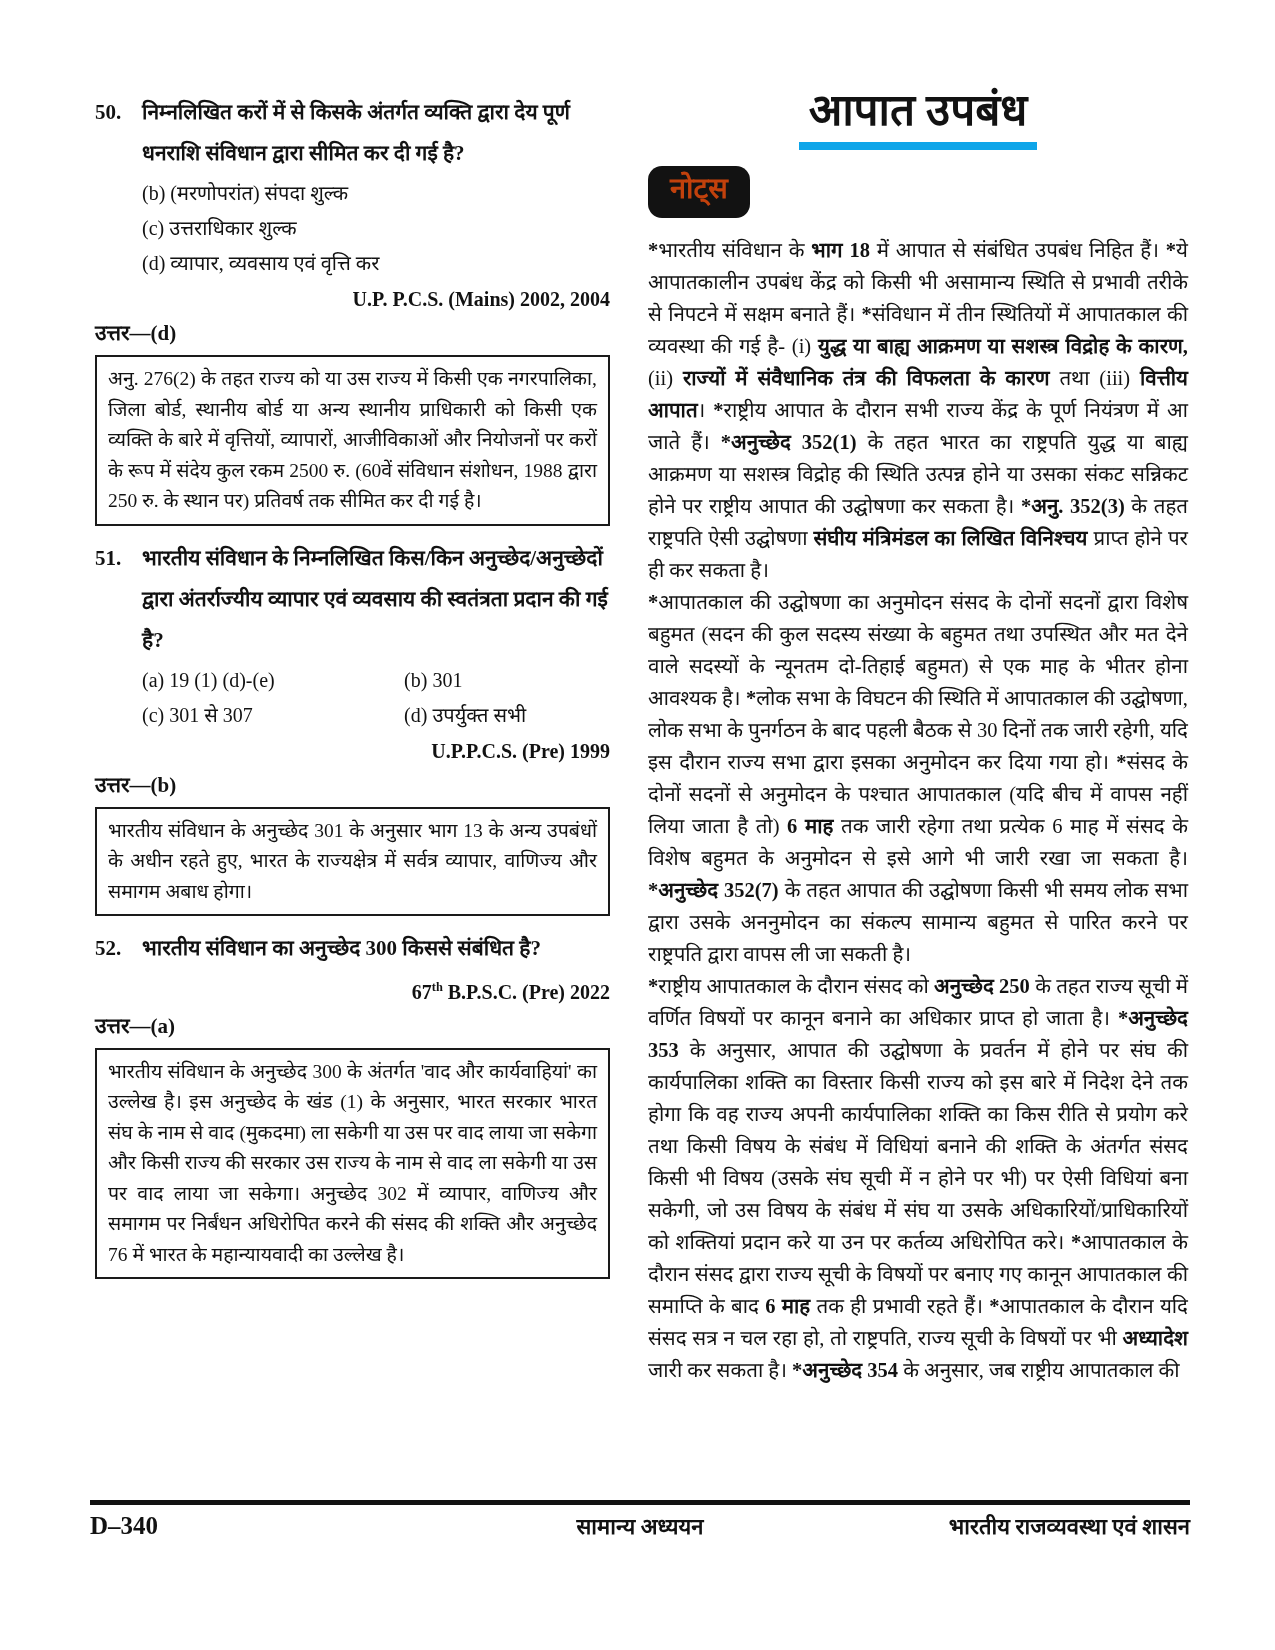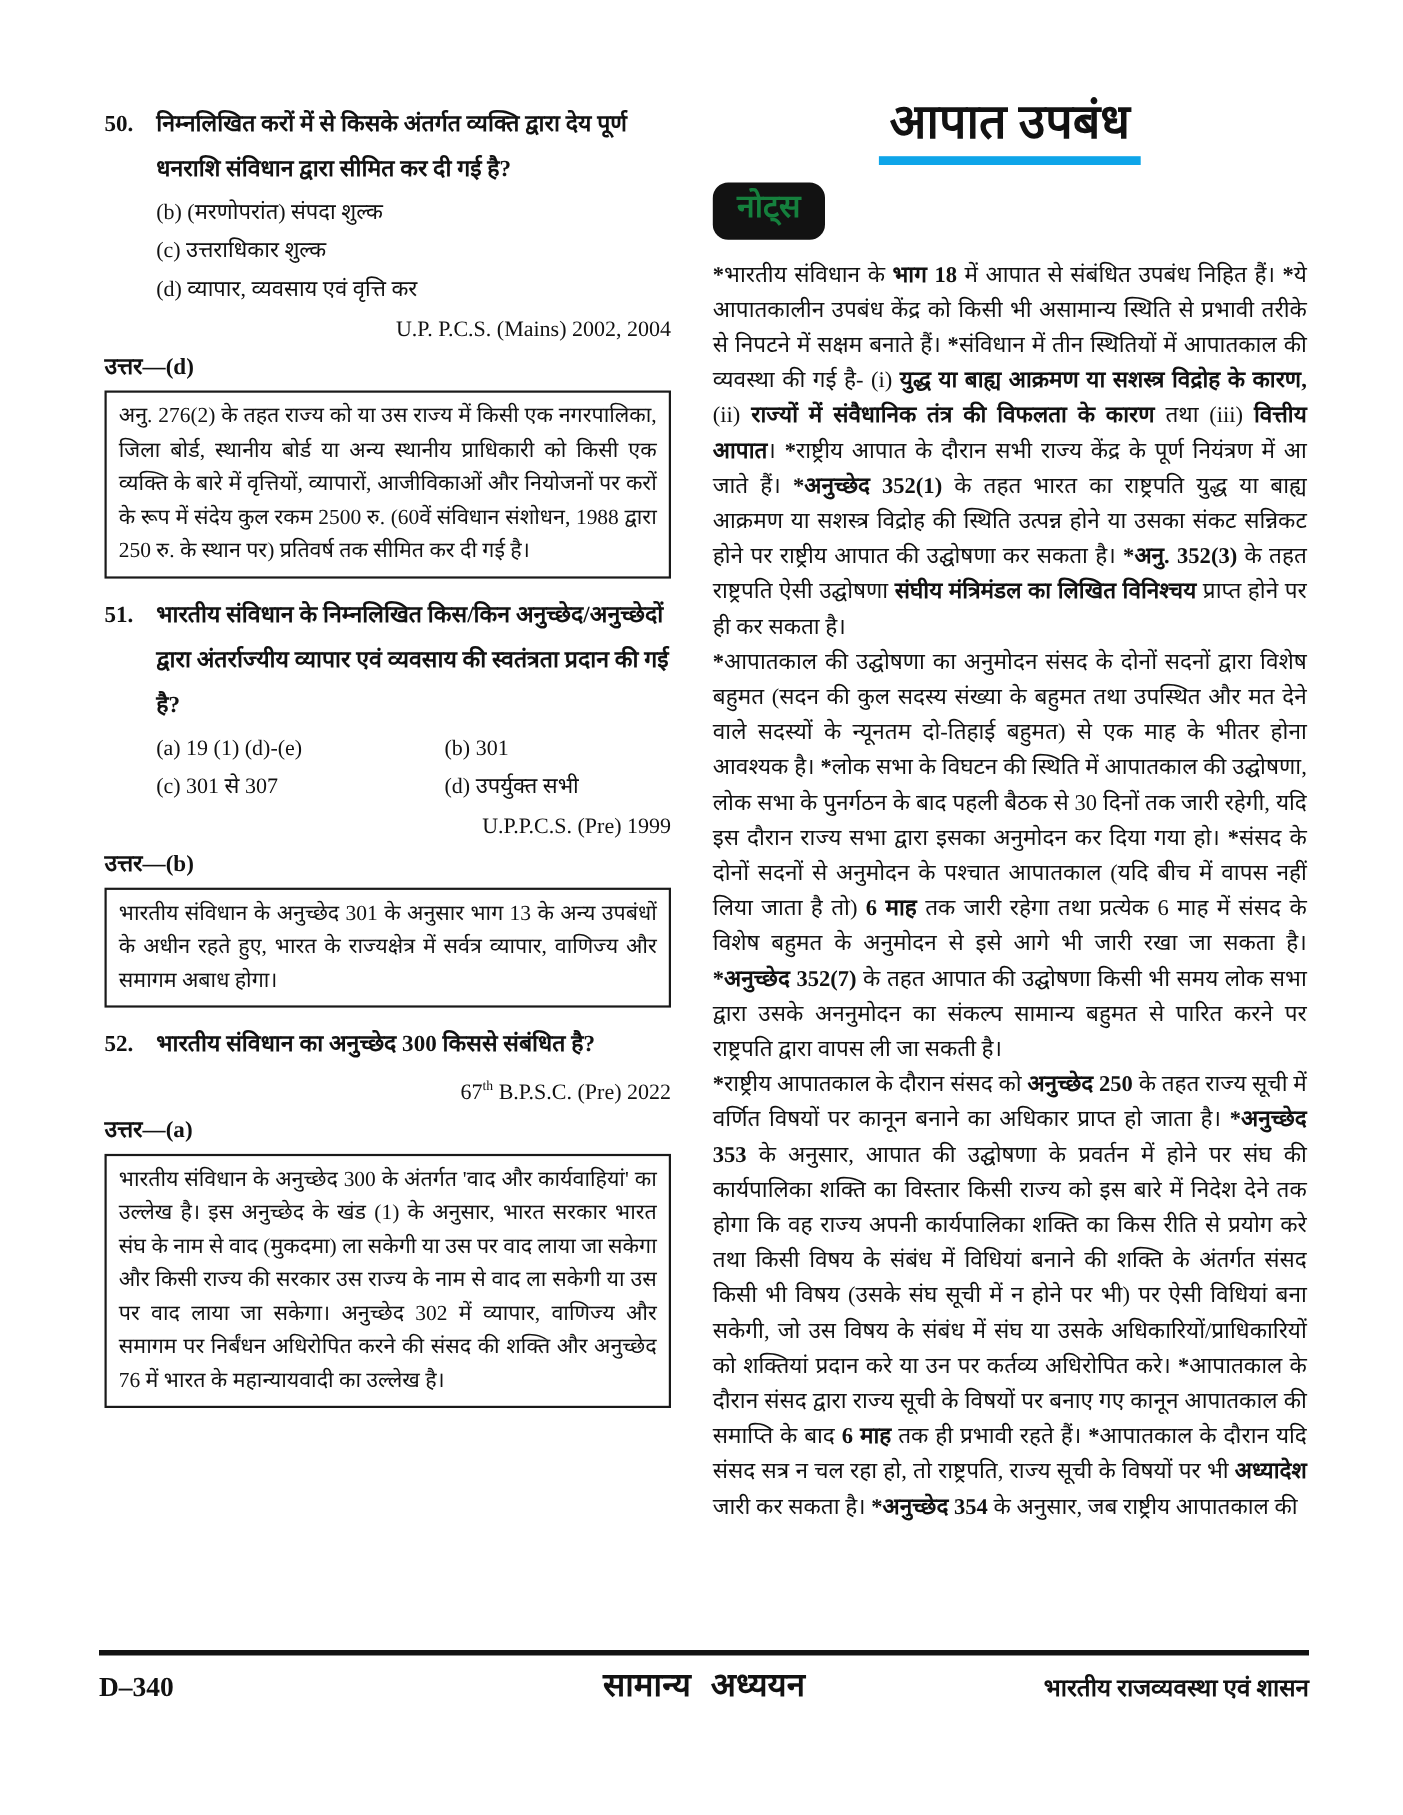--- a/index.html
+++ b/index.html
@@ -16,62 +16,62 @@
   .col-left {
     position:absolute; left:95px; top:92px; width:515px;
   }
   .question { margin-bottom:12px; }
   .q-head { display:flex; font-weight:bold; font-size:21px; line-height:41px; }
   .q-num { width:47px; flex:none; }
   .q-text { flex:1; }
   .options { padding-left:47px; font-size:20px; line-height:35px; margin-top:2px; }
   .options.two-col { display:grid; grid-template-columns:56% 44%; }
   .opt { white-space:nowrap; overflow:hidden; }
-  .source { text-align:right; font-weight:normal; font-size:20px; line-height:31px; margin-top:3px; }
+  .source { text-align:right; font-weight:bold; font-size:20px; line-height:31px; margin-top:3px; }
   .answer { font-weight:bold; font-size:21px; line-height:37px; }
   .exp-box {
     border:2px solid #1a1a1a;
     padding:7px 11px;
     font-size:19.5px; line-height:30.5px;
     text-align:justify;
     margin-top:3px;
   }
   
   .col-right { position:absolute; left:648px; top:86px; width:540px; }
   .chapter-title-wrap { text-align:center; margin-bottom:14px; }
   .chapter-title {
     display:inline-block;
     font-size:44px; font-weight:bold; line-height:1.12;
     border-bottom:8px solid #0ea5e9;
     padding:0 10px 7px 10px;
   }
   .notes-badge {
     display:inline-block;
-    background:#121212; color:#15803d;
+    background:#121212; color:#c2410c;
     font-weight:bold; font-size:29px; line-height:1.1;
     padding:7px 22px 13px 22px;
     border-radius:14px;
     margin:2px 0 16px 0;
     text-align:center;
   }
   .note-para { font-size:20.5px; line-height:32px; text-align:justify; }
   .b { font-weight:bold; }
   sup { font-size:0.62em; }
   
   .footer-rule {
     position:absolute; left:90px; top:1500px;
     width:1100px; height:5px; background:#121212;
   }
   .footer-row {
     position:absolute; left:90px; top:1510px; width:1100px;
     display:flex; align-items:baseline;
     font-weight:bold;
   }
   .footer-page-no { font-size:25px; flex:1; text-align:left; }
-  .footer-center  { font-size:30px; flex:1; text-align:center;font-family:Liberation Mono, monospace; }
+  .footer-center  { font-size:22px; flex:1; text-align:center; }
   .footer-right   { font-size:22px; flex:1; text-align:right; }
 </style>
 </head>
 <body>
 
 <div class="page">
 
   <div class="col-left">
 
     <div class="question">

